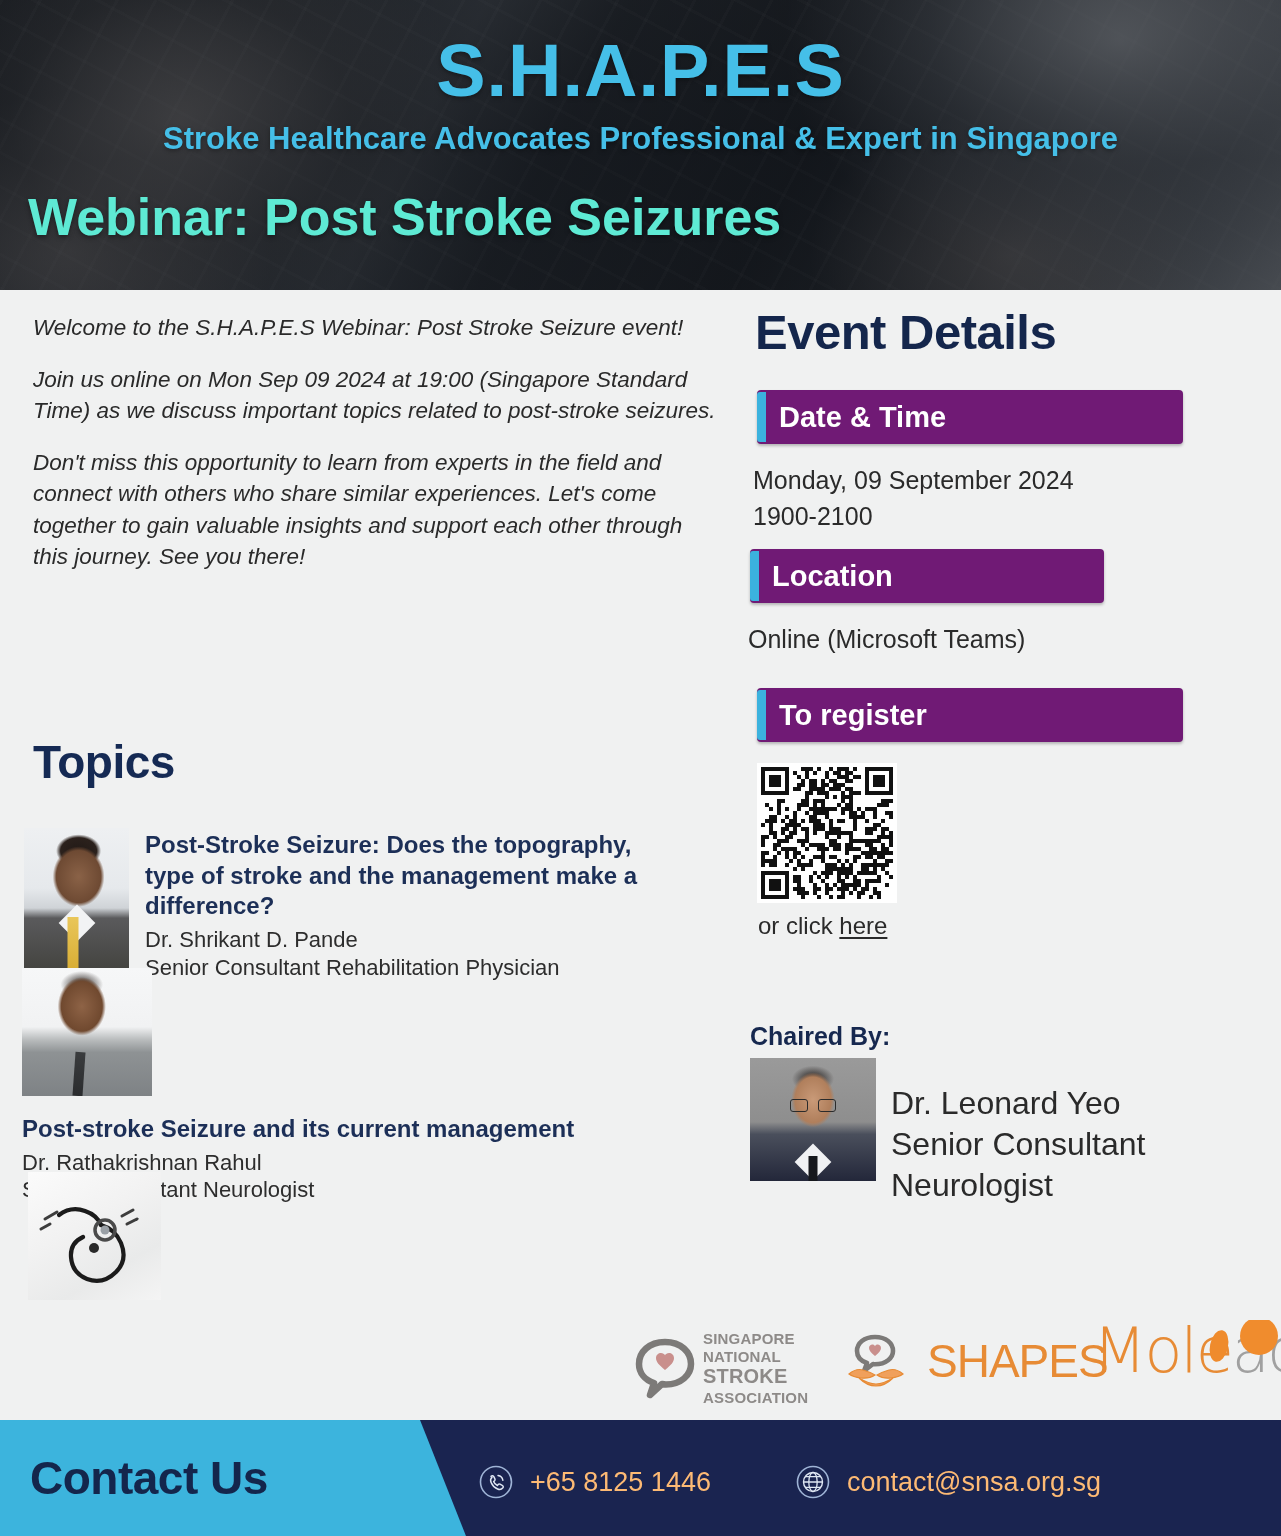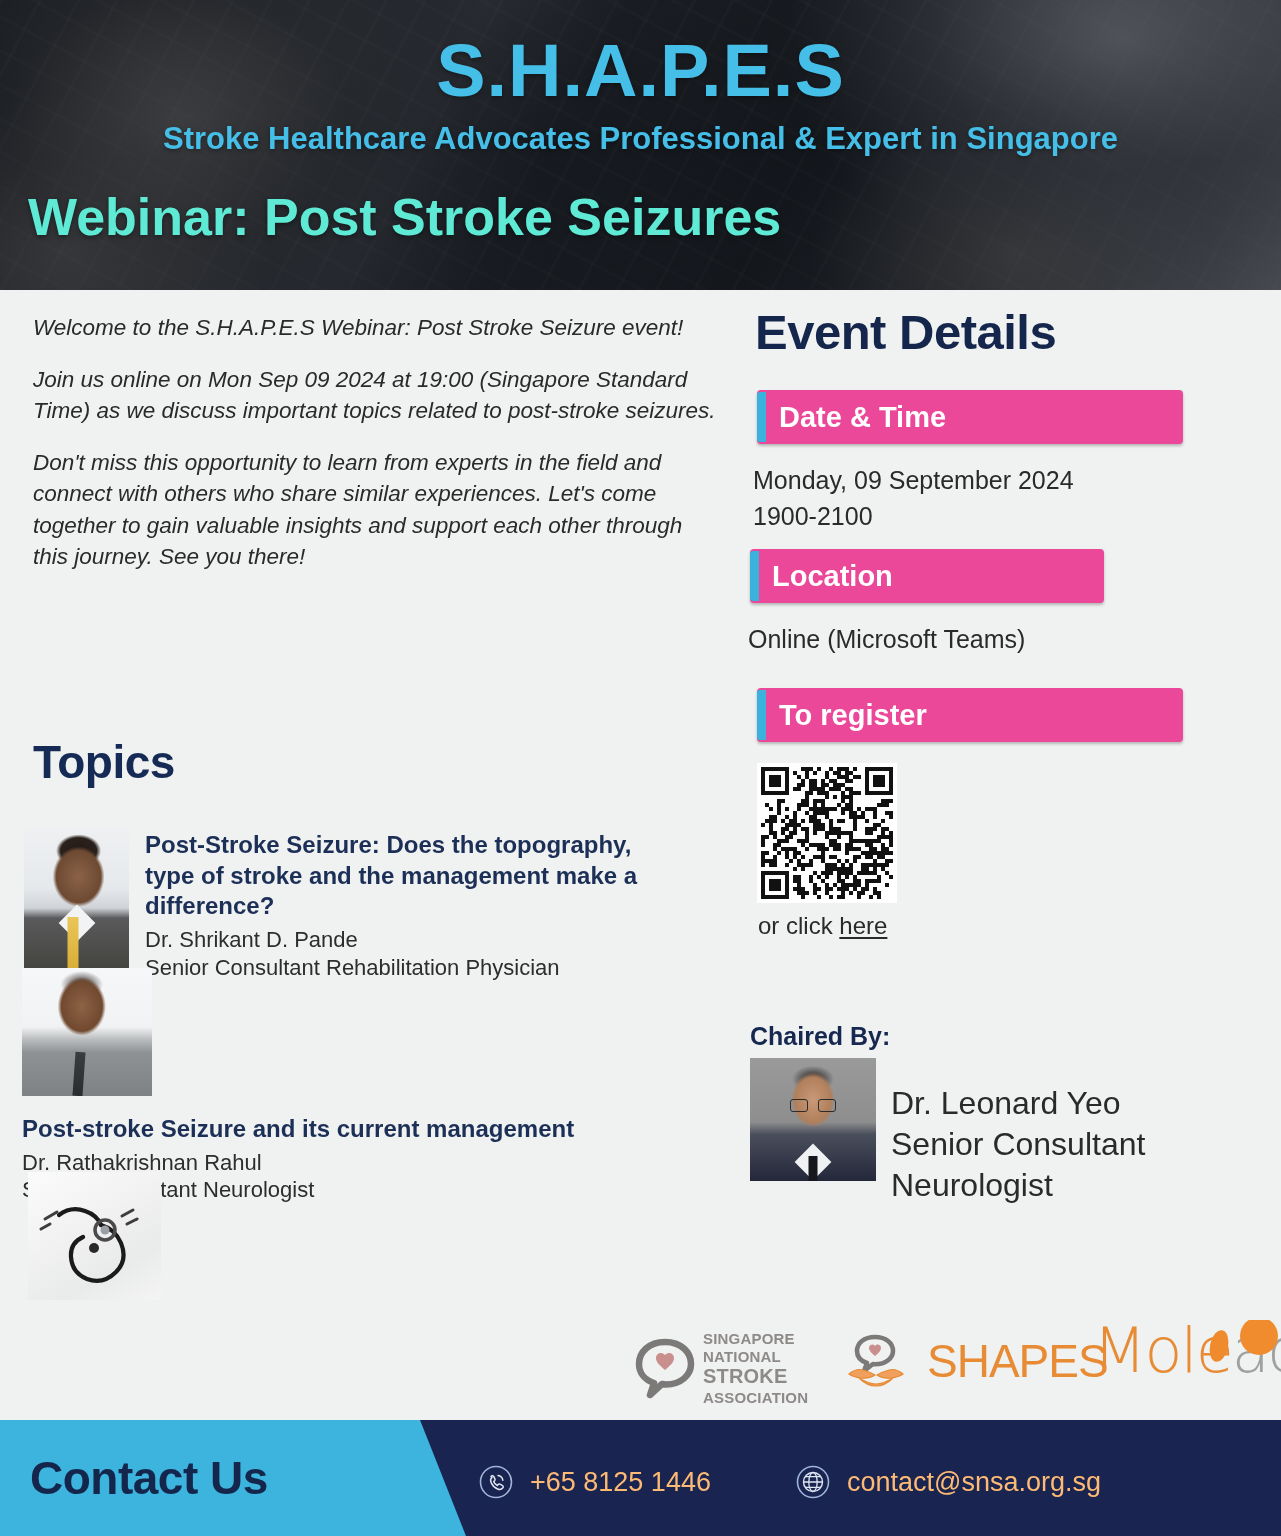--- a/index.html
+++ b/index.html
@@ -201,21 +201,21 @@
     left: 755px; top: 304px;
     color: #14264c;
     font-size: 49px;
     font-weight: 700;
     letter-spacing: -0.5px;
   }
 
   .bar {
     position: absolute;
     height: 54px;
-    background: #ec4899;
+    background: #701a75;
     border-radius: 4px;
     display: flex;
     align-items: center;
     box-shadow: 0 2px 3px rgba(0,0,0,.25);
   }
   .bar::before {
     content: "";
     position: absolute;
     left: 0; top: 2px; bottom: 2px;
     width: 9px;

